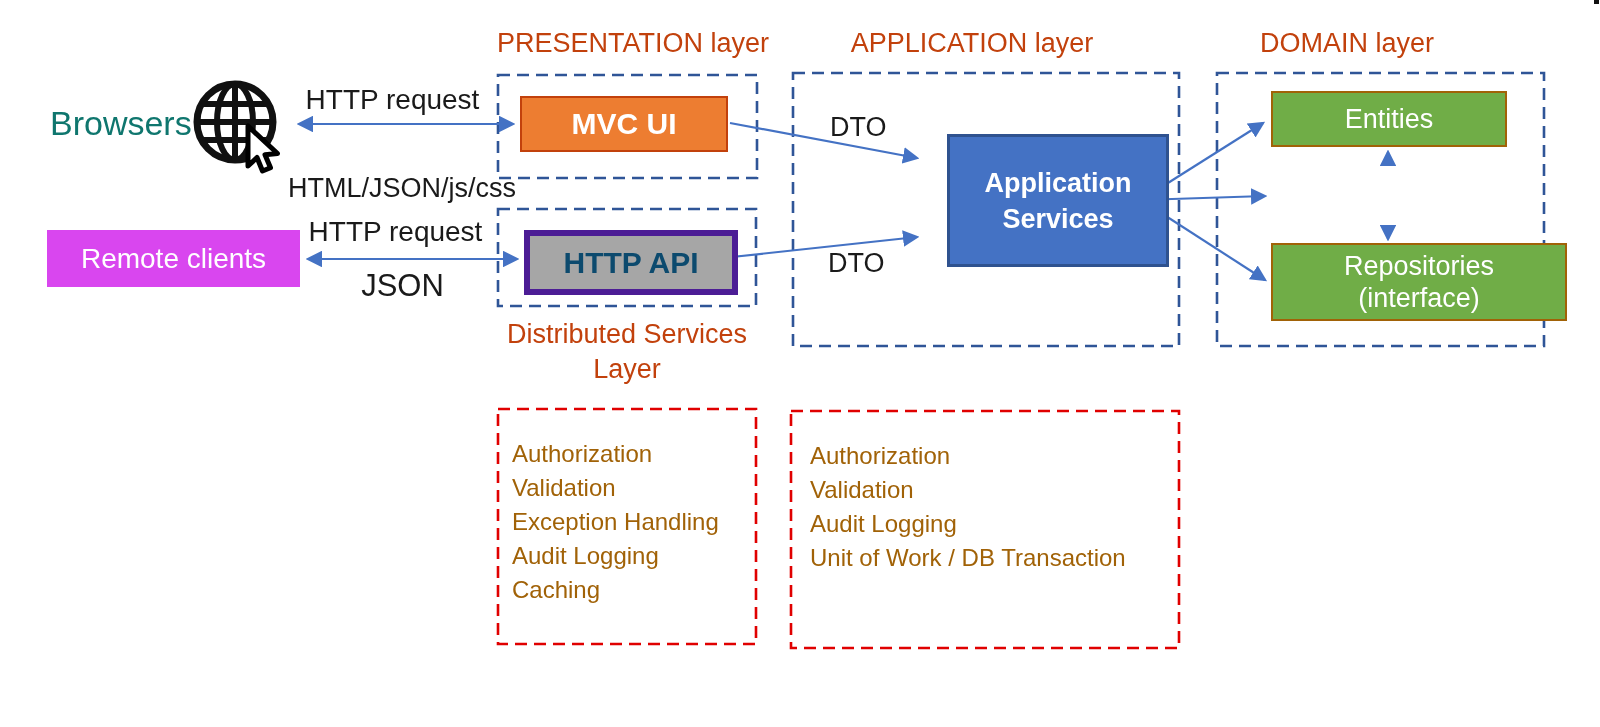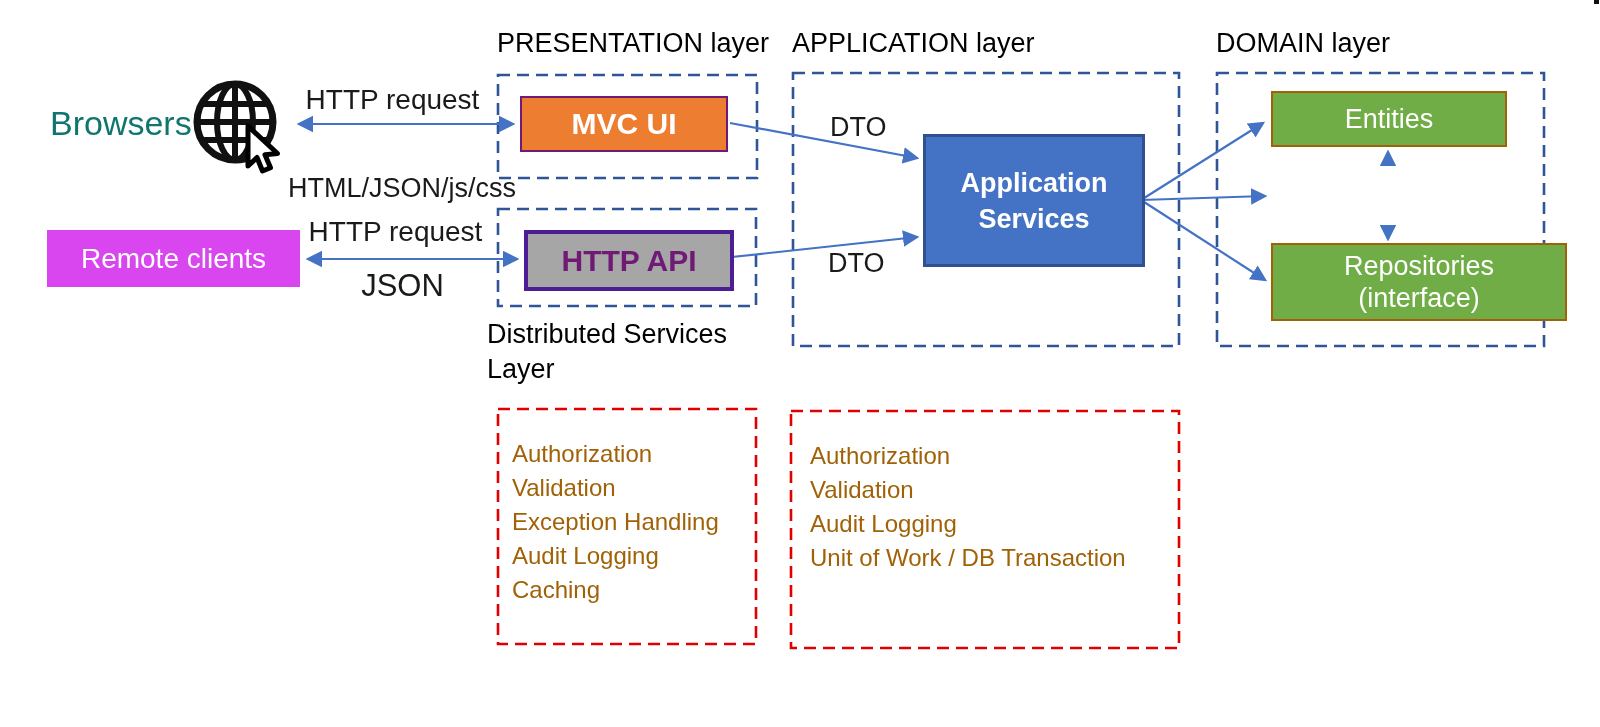--- a/index.html
+++ b/index.html
@@ -3,29 +3,29 @@
 <meta charset="utf-8">
 <style>
   html,body{margin:0;padding:0;background:#ffffff;}
   .canvas{
     position:relative;width:1600px;height:727px;background:#ffffff;overflow:hidden;
     font-family:"Liberation Sans",sans-serif;
   }
   .abs{position:absolute;}
   svg.overlay{position:absolute;left:0;top:0;width:1600px;height:727px;pointer-events:none;}
   .layer-title{
-    position:absolute;color:#000000;font-size:27px;text-align:left;line-height:30px;white-space:nowrap;
+    position:absolute;color:#c2410c;font-size:27px;text-align:center;line-height:30px;white-space:nowrap;
   }
   .node{
     position:absolute;display:flex;align-items:center;justify-content:center;
     text-align:center;color:#ffffff;
   }
-  .node-mvc{background:#ED7D31;border:2px solid #701a75;font-weight:bold;font-size:30px;}
-  .node-api{background:#A6A6A6;border:4px solid #4c1d95;font-weight:bold;font-size:30px;color:#701a75;}
-  .node-app{background:#4472C4;border:3px solid #2F528F;font-weight:bold;font-size:27px;line-height:36px;padding:0 18px;}
+  .node-mvc{background:#ED7D31;border:2px solid #c2410c;font-weight:bold;font-size:30px;}
+  .node-api{background:#A6A6A6;border:6px solid #4c1d95;font-weight:bold;font-size:30px;color:#0c4a6e;}
+  .node-app{background:#4472C4;border:3px solid #2F528F;font-weight:bold;font-size:27px;line-height:36px;padding:0 18px;margin-left:24px;}
   .node-green{background:#70AD47;border:2px solid #a16207;font-size:27px;line-height:32px;}
   .node-black{background:#d946ef;font-size:28px;}
   .conn-label{position:absolute;color:#1a1a1a;text-align:center;white-space:nowrap;}
   .list{position:absolute;color:#a16207;font-size:24px;line-height:34px;white-space:nowrap;}
   .cross-cutting{
     position:absolute;color:#C00000;font-size:26px;font-style:italic;font-weight:600;
     letter-spacing:7px;word-spacing:22px;text-align:center;white-space:nowrap;
   }
   .speck{position:absolute;background:#111;}
 </style>

